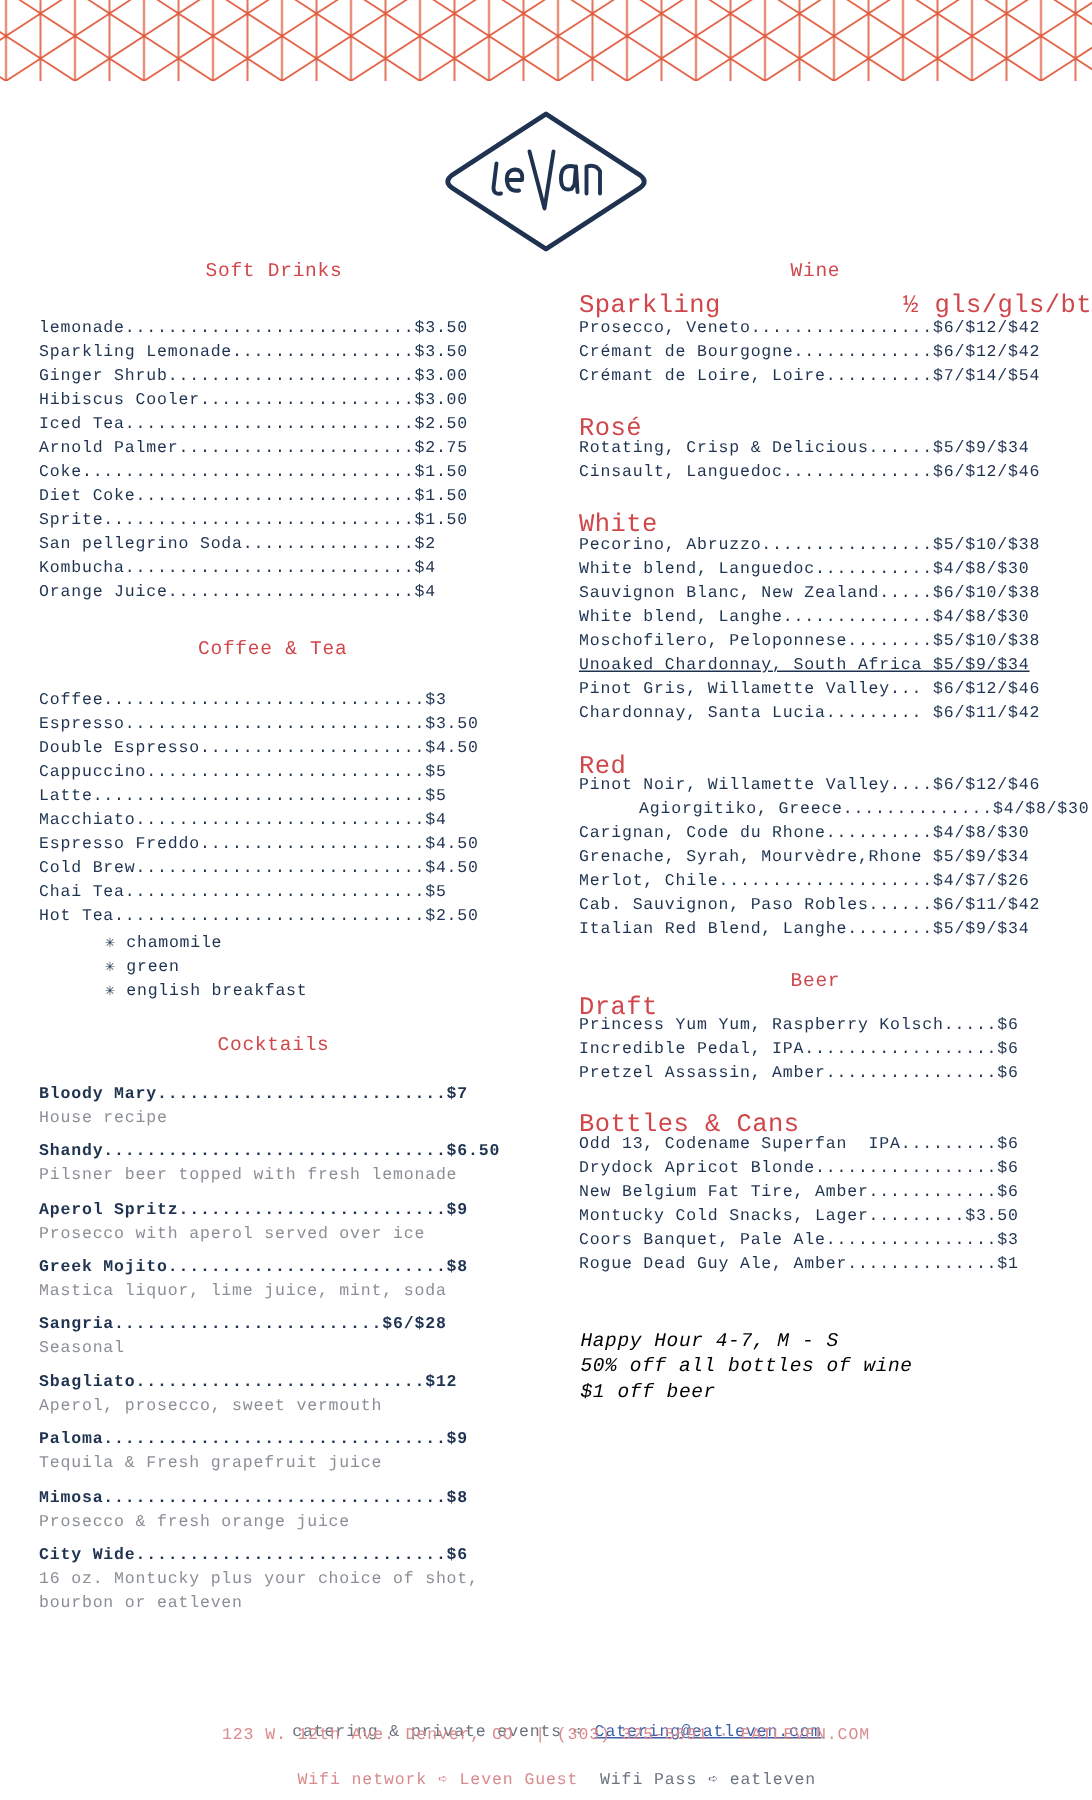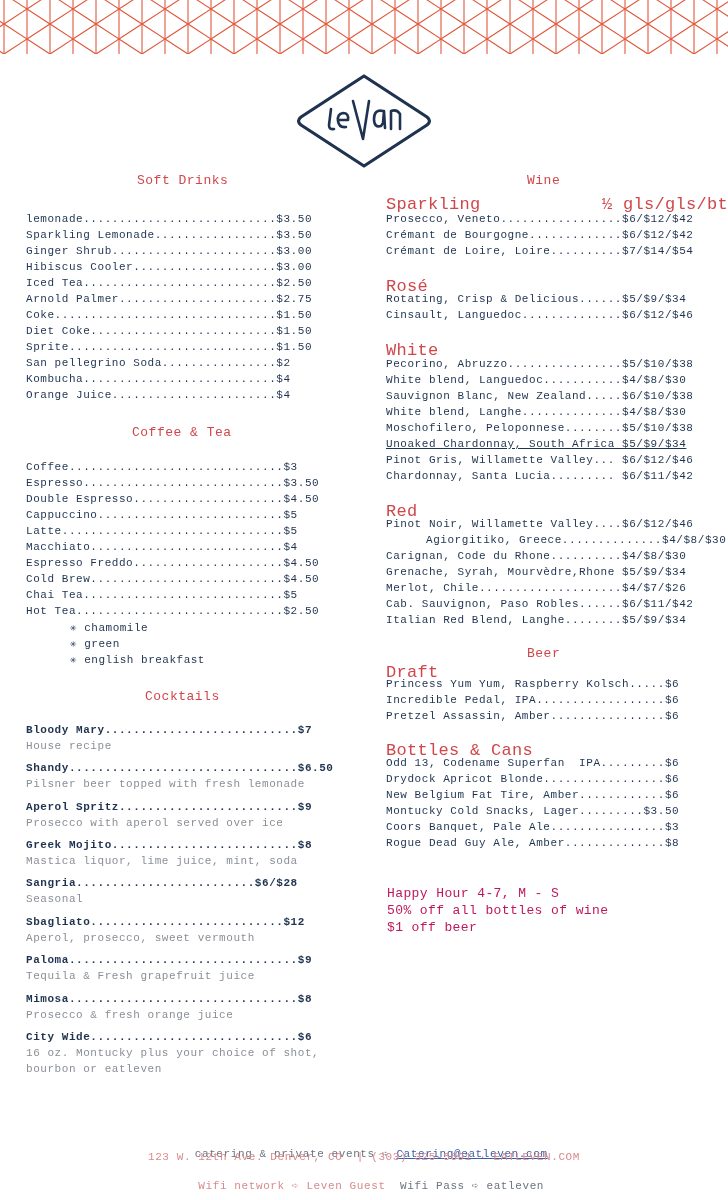--- a/index.html
+++ b/index.html
@@ -15,21 +15,21 @@
       white-space: pre; text-align: center;
     }
     .sub-title { position: absolute; color: #d0464a; font-size: 17px; white-space: pre; letter-spacing: 0.3px; }
     .line {
       position: absolute; font-size: 11px; white-space: pre; letter-spacing: 0.55px; color: #1f3350;
       line-height: 14px;
     }
     .line.bold { font-weight: bold; }
     .desc { position: absolute; font-size: 11px; white-space: pre; letter-spacing: 0.55px; color: #8a8f96; line-height: 14px; }
     .bullet { position: absolute; font-size: 11px; white-space: pre; letter-spacing: 0.5px; color: #1f3350; }
-    .happy { position: absolute; left: 387px; font-size: 13px; color: #be185d; white-space: pre; letter-spacing: 0.4px; line-height: 17px; }
+    .happy { position: absolute; left: 387px; font-size: 13px; color: #000000; white-space: pre; letter-spacing: 0.4px; line-height: 17px; font-style: italic; }
     .footer { position: absolute; left: 0; width: 728px; text-align: center; font-size: 11px; white-space: pre; letter-spacing: 0.6px; }
     .f-grey { color: #6c7480; }
     .f-pink { color: #d98a8c; }
     .f-link { color: #3a5fa8; text-decoration: underline; }
   </style>
 </head>
 <body>
 
 <svg class="pattern" viewBox="0 0 728 56" xmlns="http://www.w3.org/2000/svg">
   <defs>
@@ -164,21 +164,21 @@
 <div class="line" style="left:386px; top:677px;">Princess Yum Yum, Raspberry Kolsch.....$6</div>
 <div class="line" style="left:386px; top:693px;">Incredible Pedal, IPA..................$6</div>
 <div class="line" style="left:386px; top:709px;">Pretzel Assassin, Amber................$6</div>
 
 <div class="sub-title" style="left:386px; top:741px;">Bottles &amp; Cans</div>
 <div class="line" style="left:386px; top:756px;">Odd 13, Codename Superfan  IPA.........$6</div>
 <div class="line" style="left:386px; top:772px;">Drydock Apricot Blonde.................$6</div>
 <div class="line" style="left:386px; top:788px;">New Belgium Fat Tire, Amber............$6</div>
 <div class="line" style="left:386px; top:804px;">Montucky Cold Snacks, Lager.........$3.50</div>
 <div class="line" style="left:386px; top:820px;">Coors Banquet, Pale Ale................$3</div>
-<div class="line" style="left:386px; top:836px;">Rogue Dead Guy Ale, Amber..............$8</div>
+<div class="line" style="left:386px; top:836px;">Rogue Dead Guy Ale, Amber..............$1</div>
 
 <div class="happy" style="top:885px;">Happy Hour 4-7, M - S</div>
 <div class="happy" style="top:902px;">50% off all bottles of wine</div>
 <div class="happy" style="top:919px;">$1 off beer</div>
 
 <div class="footer" style="top:1135px;">
   <span class="f-grey">catering &amp; private events ➪ </span><span class="f-link">Catering@eatleven.com</span>
 </div>
 <div class="footer f-pink" style="top:1151px;">123 W. 12th Ave. Denver, CO  | (303) 325-5691 · EATLEVEN.COM</div>
 <div class="footer" style="top:1167px;">

